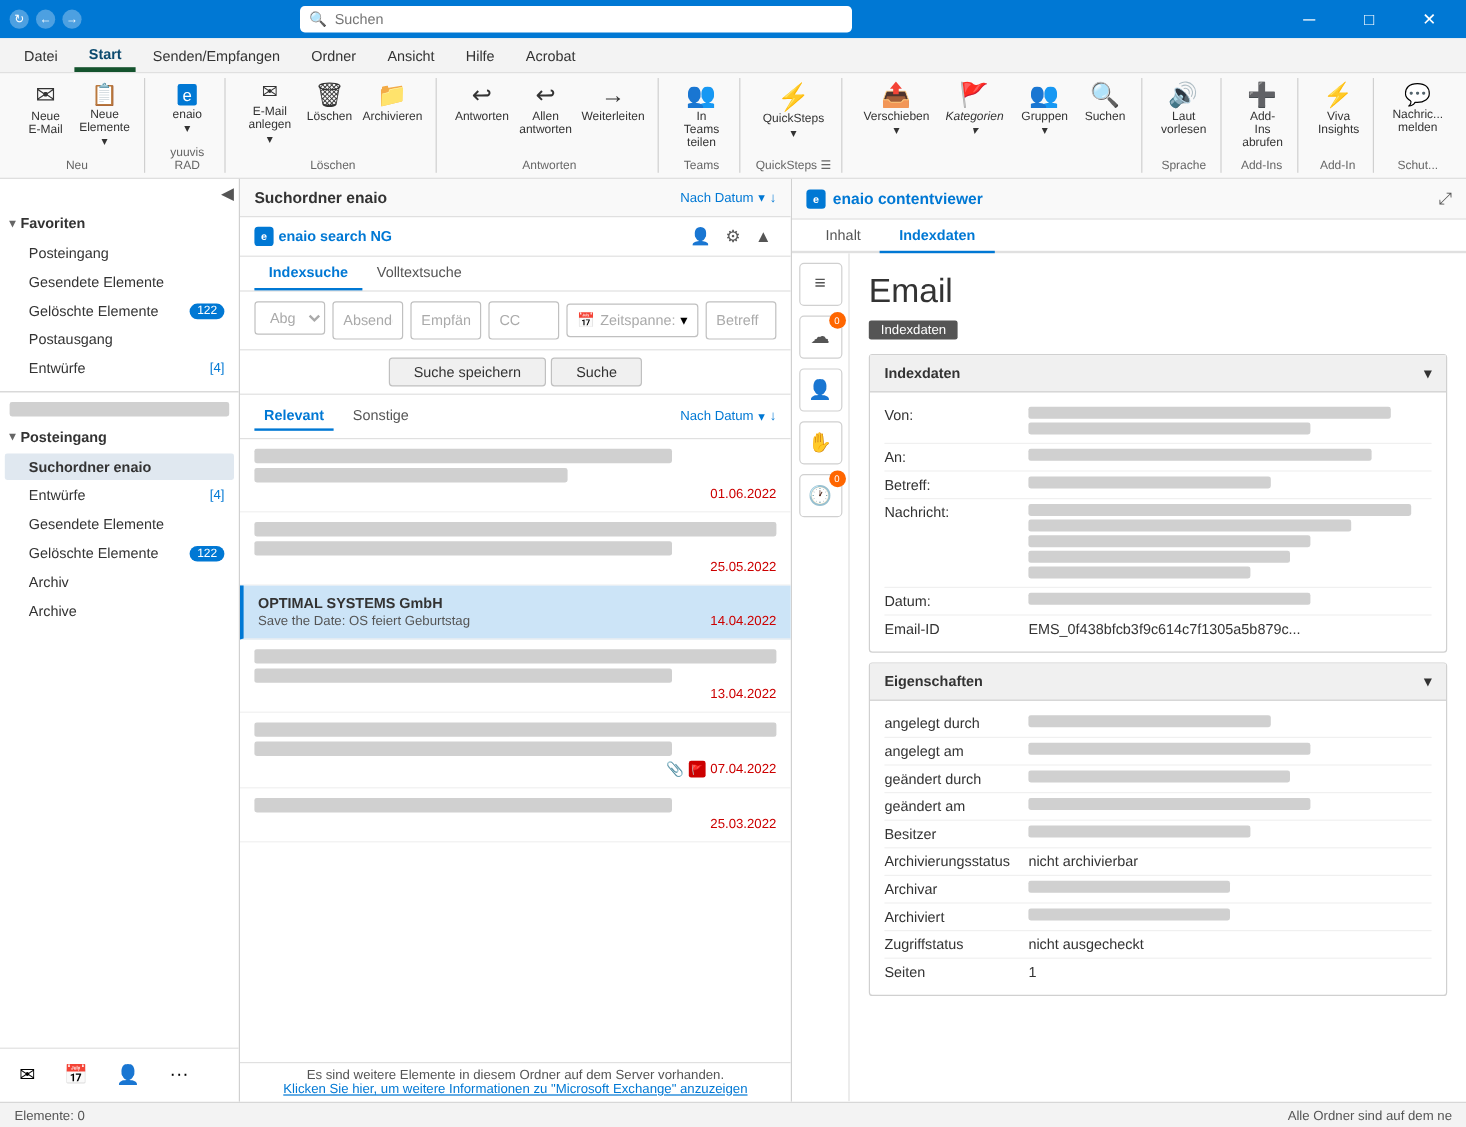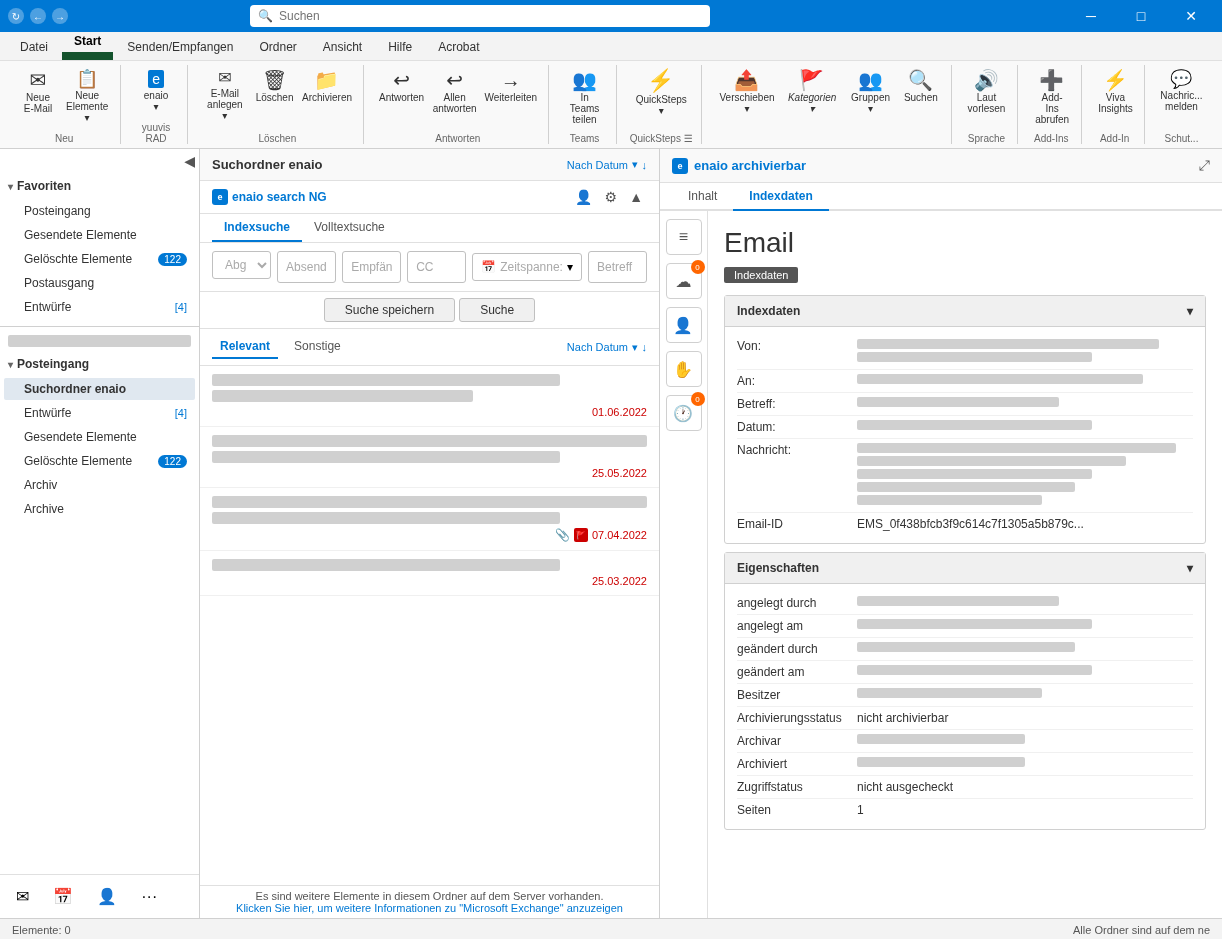--- a/index.html
+++ b/index.html
@@ -50,22 +50,22 @@
     .ribbon-tab {
       padding: 4px 12px;
       font-size: 12px;
       cursor: pointer;
       border: none;
       background: transparent;
       border-bottom: 2px solid transparent;
       color: #333;
     }
     .ribbon-tab.active {
-      border-bottom: 8px solid #14532d;
-      color: #000000;
+      border-bottom: 4px solid #14532d;
+      color: #0c4a6e;
       font-weight: 600;
     }
 
     .ribbon-content {
       display: flex;
       height: 88px;
       padding: 4px 8px;
       gap: 4px;
       align-items: stretch;
       background: #f9f9f9;
@@ -307,21 +307,21 @@
     .attachment-icon { font-size: 12px; color: #888; }
     .red-flag { width: 14px; height: 14px; background: #cc0000; border-radius: 2px; display: flex; align-items: center; justify-content: center; color: white; font-size: 8px; }
 
     .server-notice {
       padding: 4px 12px;
       font-size: 11px;
       color: #555;
       text-align: center;
       border-top: 1px solid #e0e0e0;
     }
-    .server-link { color: #0078d4; cursor: pointer; font-size: 11px; }
+    .server-link { color: #0078d4; cursor: pointer; text-decoration: underline; font-size: 11px; }
 
     
     .content-viewer {
       flex: 1;
       background: white;
       display: flex;
       flex-direction: column;
       overflow: hidden;
     }
     .viewer-header {
@@ -728,21 +728,33 @@
         <div class="result-item-text short"></div>
         <div class="result-item-date">01.06.2022</div>
       </div>
 
       <div class="result-item">
         <div class="result-item-text full"></div>
         <div class="result-item-text medium"></div>
         <div class="result-item-date">25.05.2022</div>
       </div>
 
-
+      <div class="result-item selected">
+        <div class="result-item-header">OPTIMAL SYSTEMS GmbH</div>
+        <div style="display:flex;justify-content:space-between;align-items:center;">
+          <div class="result-item-sub">Save the Date: OS feiert Geburtstag</div>
+          <div class="result-item-date">14.04.2022</div>
+        </div>
+      </div>
+
+      <div class="result-item">
+        <div class="result-item-text full"></div>
+        <div class="result-item-text medium"></div>
+        <div class="result-item-date">13.04.2022</div>
+      </div>
 
       <div class="result-item">
         <div class="result-item-text full"></div>
         <div class="result-item-text medium"></div>
         <div style="display:flex;align-items:center;justify-content:flex-end;gap:4px;">
           <span class="attachment-icon">📎</span>
           <div class="red-flag">🚩</div>
           <div class="result-item-date">07.04.2022</div>
         </div>
       </div>
@@ -757,21 +769,21 @@
       <div>Es sind weitere Elemente in diesem Ordner auf dem Server vorhanden.</div>
       <div class="server-link">Klicken Sie hier, um weitere Informationen zu "Microsoft Exchange" anzuzeigen</div>
     </div>
   </div>
 
   <div class="content-viewer">
 
     <div class="viewer-header">
       <div class="viewer-title">
         <div class="viewer-logo">e</div>
-        <span>enaio archivierbar</span>
+        <span>enaio contentviewer</span>
       </div>
       <button class="viewer-expand">⤢</button>
     </div>
 
     <div class="viewer-tabs">
       <div class="viewer-tab">Inhalt</div>
       <div class="viewer-tab active">Indexdaten</div>
     </div>
 
     <div style="display:flex;flex:1;overflow:hidden;">
@@ -824,34 +836,34 @@
             </div>
 
             <div class="viewer-field">
               <div class="viewer-field-label">Betreff:</div>
               <div class="viewer-field-value">
                 <div class="viewer-field-blur w60" style="width:60%;"></div>
               </div>
             </div>
 
             <div class="viewer-field">
-              <div class="viewer-field-label">Datum:</div>
-              <div class="viewer-field-value">
-                <div class="viewer-field-blur" style="width:70%;"></div>
-              </div>
-            </div>
-
-            <div class="viewer-field">
               <div class="viewer-field-label">Nachricht:</div>
               <div class="viewer-field-value">
                 <div class="viewer-field-blur" style="width:95%;margin-bottom:3px;"></div>
                 <div class="viewer-field-blur" style="width:80%;margin-bottom:3px;"></div>
                 <div class="viewer-field-blur" style="width:70%;margin-bottom:3px;"></div>
                 <div class="viewer-field-blur" style="width:65%;margin-bottom:3px;"></div>
                 <div class="viewer-field-blur" style="width:55%;"></div>
+              </div>
+            </div>
+
+            <div class="viewer-field">
+              <div class="viewer-field-label">Datum:</div>
+              <div class="viewer-field-value">
+                <div class="viewer-field-blur" style="width:70%;"></div>
               </div>
             </div>
 
             <div class="viewer-field">
               <div class="viewer-field-label">Email-ID</div>
               <div class="viewer-field-value">
                 <span class="viewer-field-text">EMS_0f438bfcb3f9c614c7f1305a5b879c...</span>
               </div>
             </div>
           </div>

